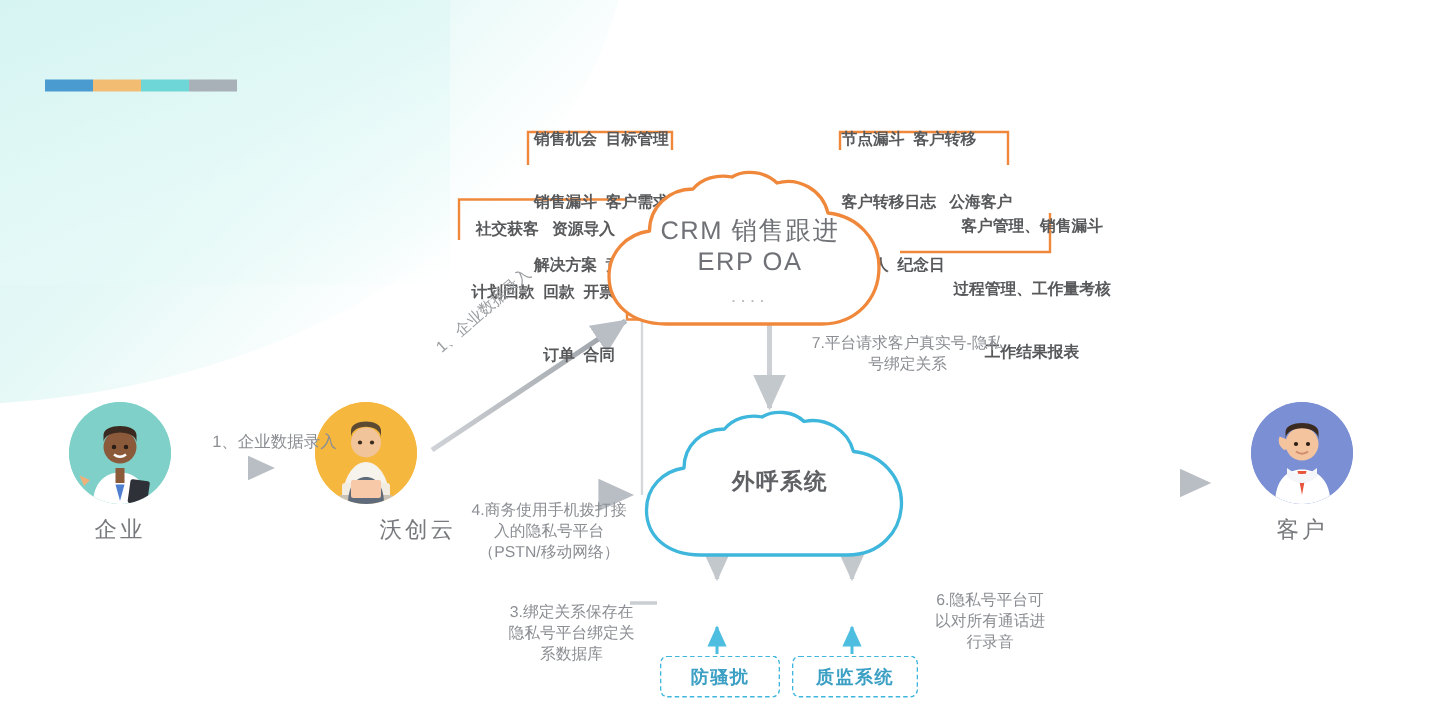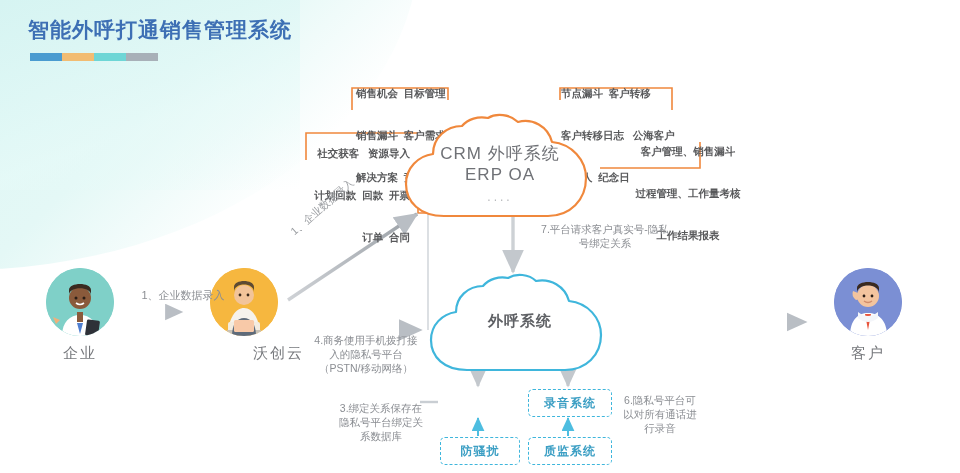--- a/index.html
+++ b/index.html
@@ -109,21 +109,20 @@
 
 <div id="stage">
 
   <div class="bg-layer">
     <div class="bg-mint"></div>
     <div class="bg-mint2"></div>
     <div class="bg-arc-bl"></div>
     <div class="bg-arc-br"></div>
   </div>
 
-  <div class="page-title">智能外呼打通销售管理系统</div>
   <div class="color-bar">
     <span style="background:#4a9bd0"></span>
     <span style="background:#f2bc72"></span>
     <span style="background:#6ed6d6"></span>
     <span style="background:#a8b0b8"></span>
   </div>
 
   <svg id="wires" viewBox="0 0 960 473">
     <defs>
       <linearGradient id="grayArrow" x1="0" y1="0" x2="1" y2="0">
@@ -194,21 +193,21 @@
     <div>过程管理、工作量考核</div>
     <div>工作结果报表</div>
   </div>
 
   <div class="cloud" id="crm-cloud">
     <svg width="200" height="106" viewBox="0 0 200 106">
       <path d="M44,100 C20,100 6,86 6,68 C6,52 18,40 33,38 C33,22 46,10 62,10
                C68,3 78,0 88,2 C96,-3 110,-2 118,6 C132,2 148,10 152,26
                C172,28 186,44 186,62 C186,84 170,100 148,100 Z" fill="#ffffff" stroke="#f0883c" stroke-width="2.2" stroke-linejoin="round"></path>
     </svg>
-    <div class="cloud-label" id="crm-line1">CRM    外呼系统</div>
+    <div class="cloud-label" id="crm-line1">CRM    销售跟进</div>
     <div class="cloud-label" id="crm-line2">ERP        OA</div>
     <div class="cloud-label" id="crm-line3">....</div>
   </div>
 
   <div class="cloud" id="call-cloud">
     <svg width="190" height="100" viewBox="0 0 190 100">
       <path d="M42,95 C19,95 6,82 6,65 C6,50 17,39 31,37 C31,22 43,11 58,11
                C64,4 74,1 83,3 C91,-2 104,-1 111,6 C125,3 140,11 144,26
                C163,28 176,43 176,60 C176,80 161,95 140,95 Z" fill="#ffffff" stroke="#3fb6dc" stroke-width="2.2" stroke-linejoin="round"></path>
     </svg>
@@ -278,17 +277,16 @@
   <div class="step-txt" id="lbl-step3" style="left:315px;top:401px;width:132px;text-align:center;">3.绑定关系保存在
 隐私号平台绑定关
 系数据库</div>
   <div class="step-txt" id="lbl-step4" style="left:296px;top:333px;width:140px;text-align:center;">4.商务使用手机拨打接
 入的隐私号平台
 （PSTN/移动网络）</div>
   <div class="step-txt" id="lbl-step6" style="left:610px;top:393px;width:100px;text-align:center;">6.隐私号平台可
 以对所有通话进
 行录音</div>
 
-  <div class="dbox" id="db-record">录音系统</div>
   <div class="dbox" id="db-antiharass">防骚扰</div>
   <div class="dbox" id="db-quality">质监系统</div>
 
 </div>
 
 </body></html>

